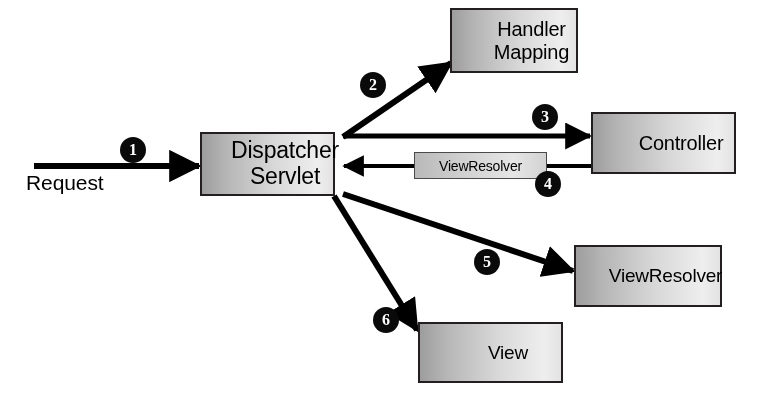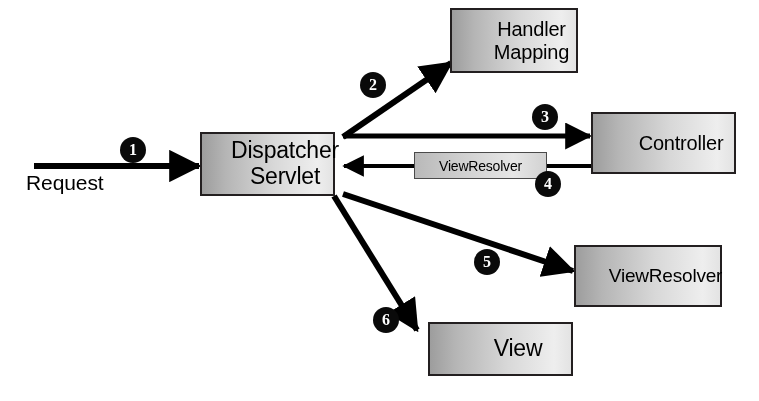--- a/index.html
+++ b/index.html
@@ -35,21 +35,21 @@
     line-height: 1.12;
     white-space: pre-line;
     letter-spacing: -0.2px;
     z-index: 3;
     padding-left: 35px;
   }
   .node-dispatcher { left: 200px; top: 132px; width: 135px; height: 64px; font-size: 23px; }
   .node-handler    { left: 450px; top: 8px;   width: 128px; height: 65px; font-size: 20px; }
   .node-controller { left: 591px; top: 112px; width: 145px; height: 62px; font-size: 20px; }
   .node-viewres    { left: 574px; top: 245px; width: 148px; height: 62px; font-size: 19px; }
-  .node-view       { left: 428px; top: 322px; width: 145px; height: 54px; font-size: 23px; }
+  .node-view       { left: 418px; top: 322px; width: 145px; height: 61px; font-size: 19px; }
 
   .label-box {
     position: absolute;
     left: 414px;
     top: 152px;
     width: 133px;
     height: 27px;
     box-sizing: border-box;
     border: 1px solid #4a4a4a;
     background: linear-gradient(to right, #b9b9b9 0%, #cfcfcf 35%, #e6e6e6 75%, #d2d2d2 100%);

